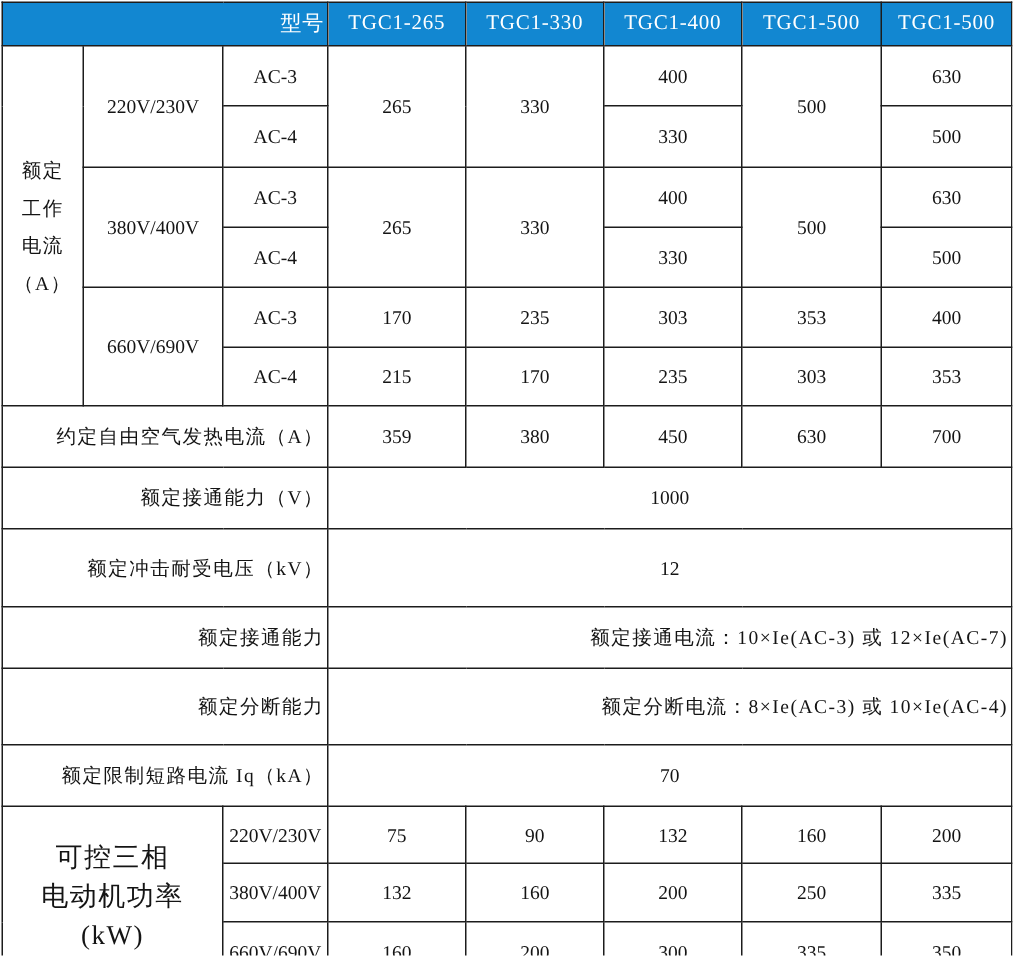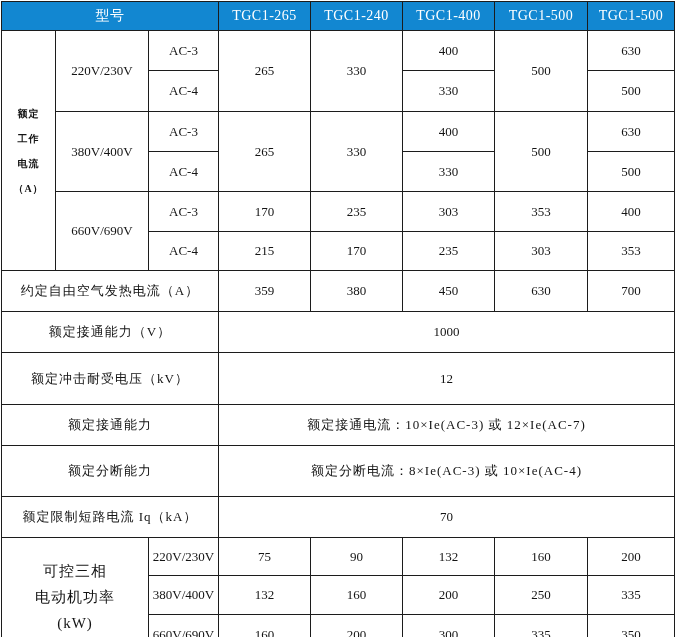--- a/index.html
+++ b/index.html
@@ -19,23 +19,23 @@
   td{
     border:1px solid var(--border);
     text-align:center;vertical-align:middle;
     font-size:13px;color:var(--text);padding:0 2px;
     overflow:hidden;white-space:nowrap;
   }
   tr.hd td{
     background:var(--hbg);color:var(--htxt);
     font-size:14px;letter-spacing:0.5px;
   }
-  td.zh{letter-spacing:1px;}
-  td.vlabel div{line-height:25px;font-size:10px;letter-spacing:1px;font-weight:bold;}
-  td.mlabel div{line-height:26px;font-size:15px;letter-spacing:1px;}
+  td.zh{letter-spacing:1px;text-align:right;}
+  td.vlabel div{line-height:25px;font-size:13px;letter-spacing:1px;}
+  td.mlabel div{line-height:26px;font-size:18px;letter-spacing:1px;}
   .remnant{position:relative;width:673px;height:4px;margin-left:1px;}
   .remnant .stub{position:absolute;top:0;width:1px;height:4px;background:var(--border);}
 </style>
 </head>
 <body>
 
 <table>
   <colgroup>
     <col style="width:54px">
       <col style="width:93px">
@@ -44,21 +44,21 @@
       <col style="width:92px">
       <col style="width:92px">
     <col style="width:93px">
       <col style="width:87px">
   </colgroup>
   <tbody>
 
     <tr class="hd" style="height:29px">
       <td colspan="3" class="zh">型号</td>
       <td>TGC1-265</td>
-      <td>TGC1-240</td>
+      <td>TGC1-330</td>
       <td>TGC1-400</td>
       <td>TGC1-500</td>
       <td>TGC1-500</td>
     </tr>
 
     <tr style="height:40px">
       <td rowspan="6" class="vlabel">
         <div>额定</div>
         <div>工作</div>
         <div>电流</div>

